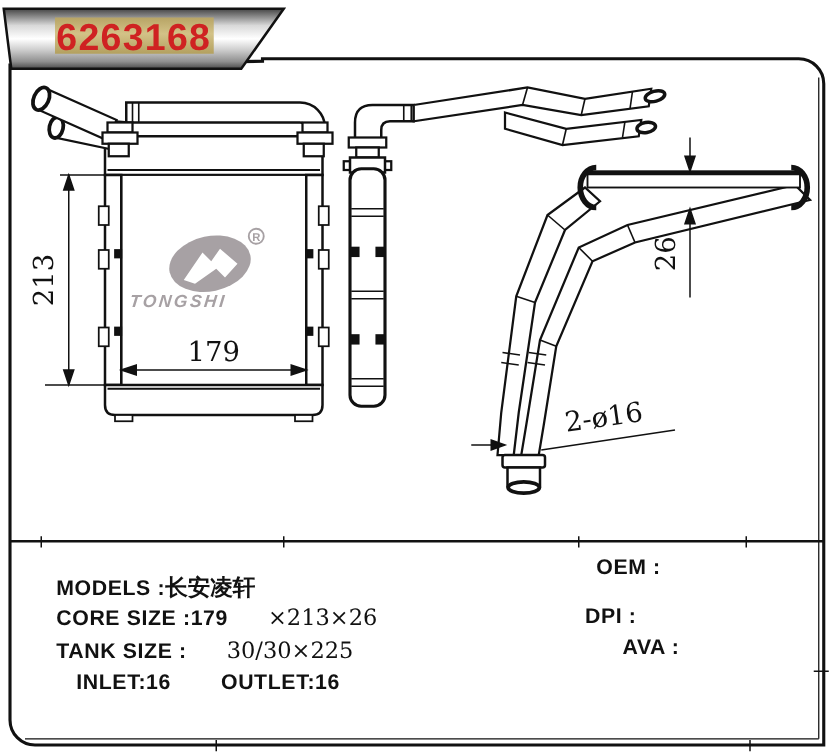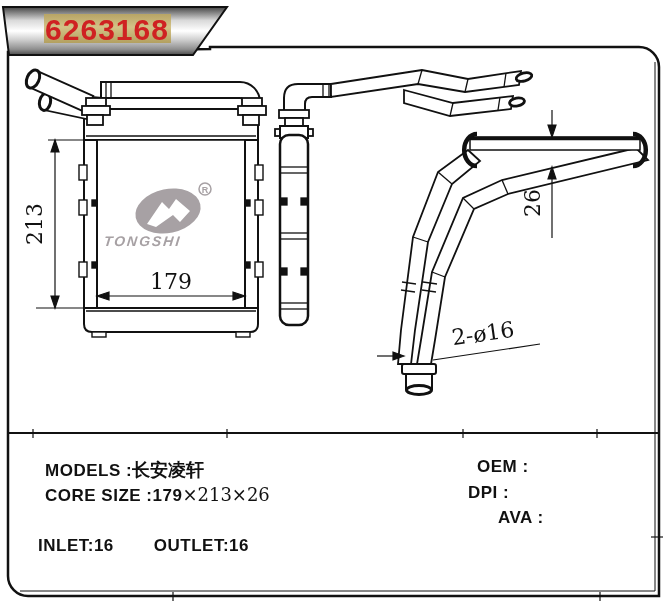--- a/index.html
+++ b/index.html
@@ -9,21 +9,21 @@
   .dim{font-family:"DejaVu Serif",serif;font-size:22px;fill:#111;}
   .pn-text{font-family:"Liberation Sans",sans-serif;font-weight:bold;font-size:30px;
            letter-spacing:1px;fill:#cf2222;}
   .logo-brand{font-family:"Liberation Sans",sans-serif;font-style:italic;font-weight:bold;
               font-size:14px;letter-spacing:2px;fill:#a7a1a4;}
   .logo-r{font-family:"Liberation Sans",sans-serif;font-weight:bold;font-size:9px;fill:#a7a1a4;}
   .specs{position:absolute;left:0;top:433px;width:670px;height:164px;}
   .spec-row{position:absolute;white-space:nowrap;color:#111;}
   .lbl{font-family:"Liberation Sans",sans-serif;font-weight:700;font-size:17px;letter-spacing:.5px;}
   .cjk{font-weight:700;font-size:18px;font-family:"Liberation Sans",sans-serif;}
-  .serifv{font-family:"DejaVu Serif",serif;font-weight:400;font-size:18px;}
+  .serifv{font-family:"DejaVu Serif",serif;font-weight:400;font-size:18px;padding-left:32px;}
   .gap{display:inline-block;width:40px;}
 </style>
 </head>
 <body>
 
 <div class="stage">
 
 <svg width="670" height="605" viewBox="0 0 670 605" style="position:absolute;left:0;top:0;">
   <defs>
     <linearGradient id="metal" x1="0" y1="0" x2="0" y2="1">
@@ -227,25 +227,28 @@
   </g>
 </svg>
 
 <div class="specs">
   <div class="spec-row" style="left:45px;top:25px;">
     <span class="lbl">MODELS :</span><span class="cjk">长安凌轩</span>
   </div>
   <div class="spec-row" style="left:45px;top:51px;">
     <span class="lbl">CORE SIZE :</span><span class="lbl">179</span><span class="serifv">×213×26</span>
   </div>
-  <div class="spec-row" style="left:38px;top:103px;">
+  <div class="spec-row" style="left:45px;top:77px;">
+    <span class="lbl">TANK SIZE :</span><span class="serifv">30/30×225</span>
+  </div>
+  <div class="spec-row" style="left:61px;top:103px;">
     <span class="lbl">INLET:16</span><span class="gap"></span><span class="lbl">OUTLET:16</span>
   </div>
 
-  <div class="spec-row" style="left:477px;top:24px;">
+  <div class="spec-row" style="left:477px;top:11px;">
     <span class="lbl">OEM :</span>
   </div>
   <div class="spec-row" style="left:468px;top:50px;">
     <span class="lbl">DPI :</span>
   </div>
   <div class="spec-row" style="left:498px;top:75px;">
     <span class="lbl">AVA :</span>
   </div>
 </div>
 

